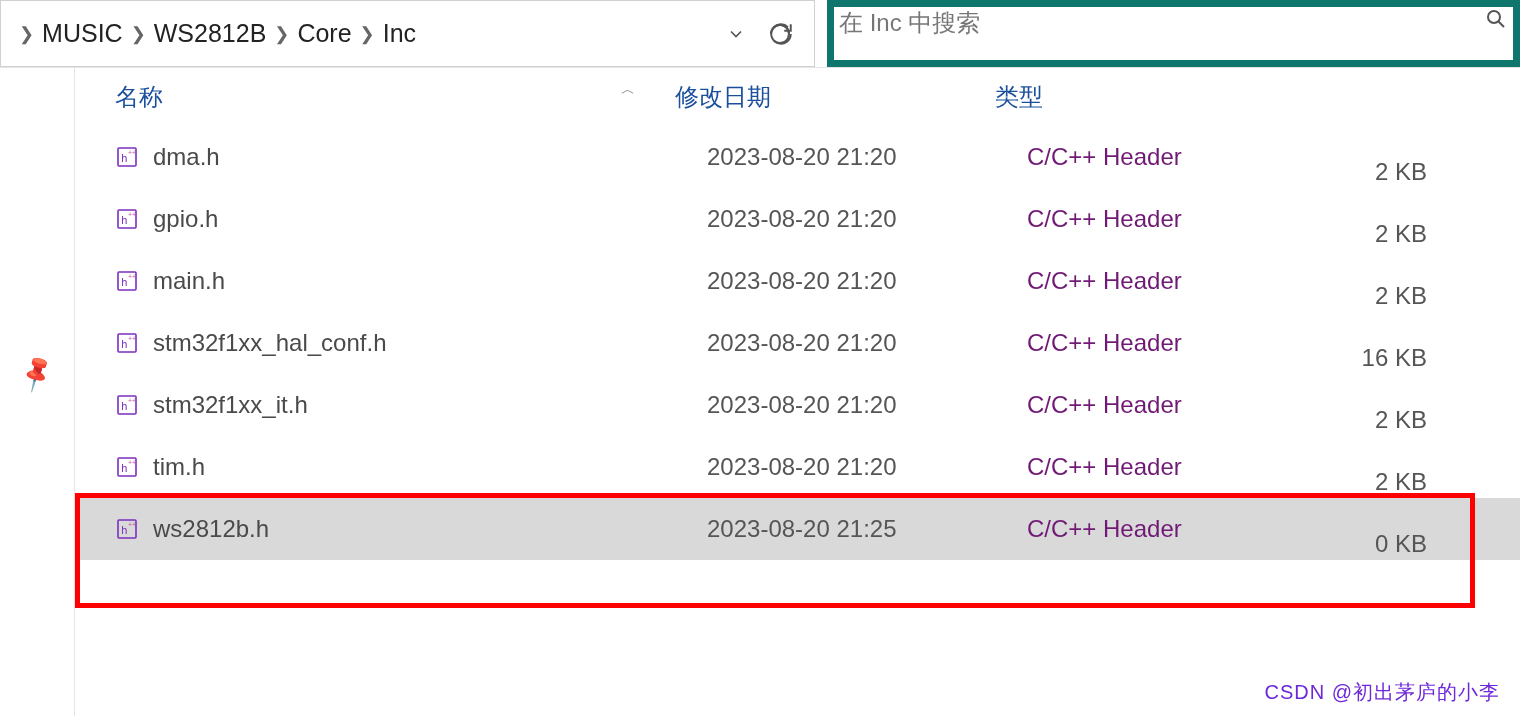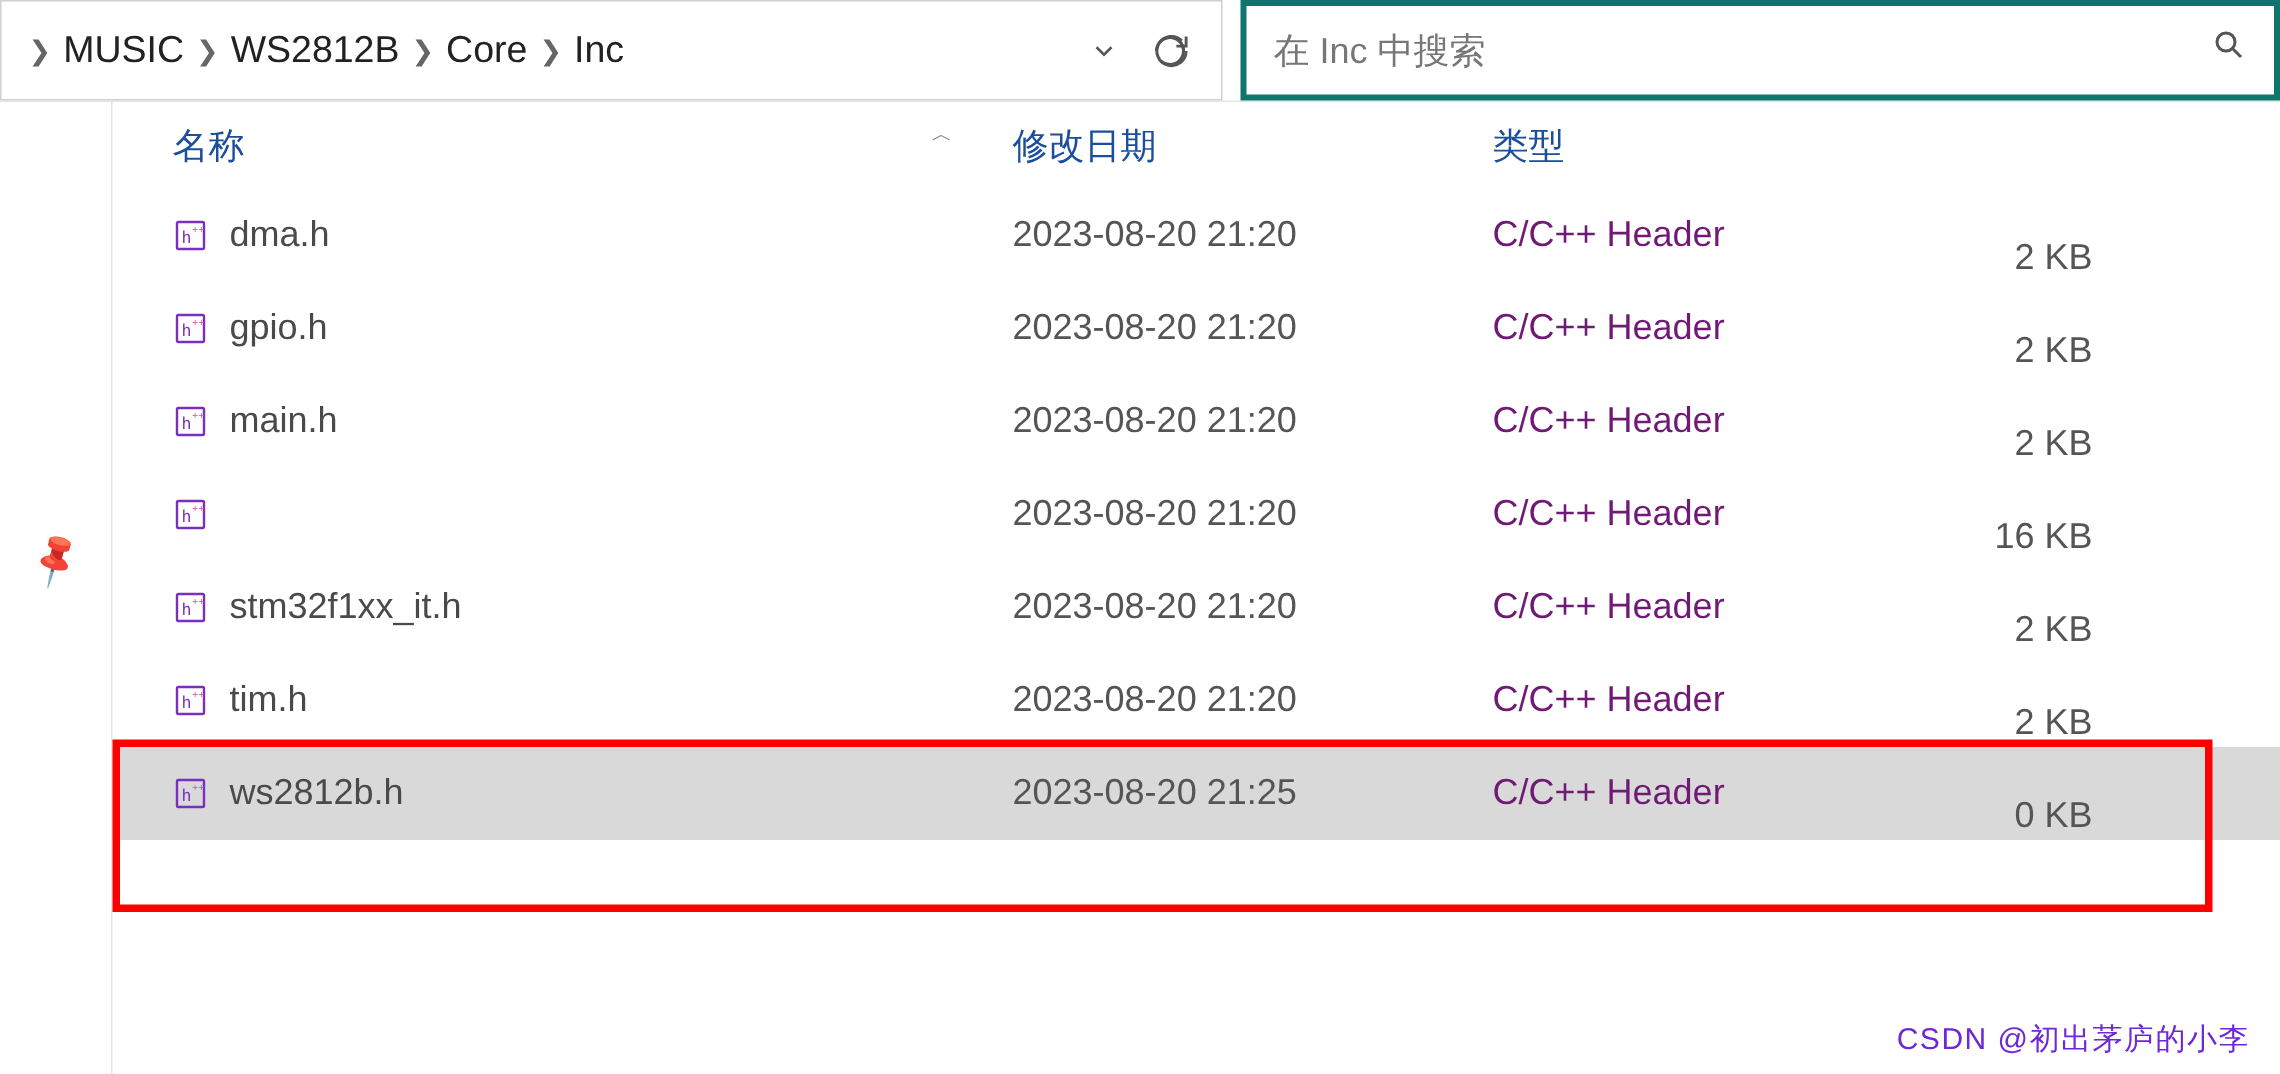--- a/index.html
+++ b/index.html
@@ -52,24 +52,24 @@
   .addr-refresh {
     width: 50px;
     display: flex;
     align-items: center;
     justify-content: center;
     color: #555;
   }
   .search-bar {
     flex: 1;
     margin-left: 12px;
-    border: 4px solid #0f766e;
-    display: flex;
-    align-items: center;
-    padding: 0 18px;
+    border: 7px solid #0f766e;
+    display: flex;
+    align-items: flex-start;
+    padding: 0 5px;
     color: #777;
     font-size: 24px;
     background: #fff;
   }
   .search-bar .placeholder { flex: 1; }
   .search-icon { color: #555; }
   .main-area {
     display: flex;
     height: calc(100% - 68px);
   }
@@ -109,21 +109,21 @@
   .file-row {
     display: flex;
     align-items: center;
     height: 62px;
     padding-left: 40px;
     font-size: 24px;
     color: #4a4a4a;
   }
   .file-row.selected { background: #d9d9d9; }
   .cell-name { flex: 0 0 560px; display: flex; align-items: center; gap: 14px; }
-  .cell-date { flex: 0 0 320px; color: #555; }
+  .cell-date { flex: 0 0 320px; color: #555; margin-left: 32px; }
   .cell-type { flex: 0 0 270px; color: #701a75; }
   .cell-size { flex: 0 0 160px; text-align: right; color: #555; padding-right: 30px; margin-top: 29px; }
   .file-icon {
     width: 24px;
     height: 24px;
     display: inline-flex;
     align-items: center;
     justify-content: center;
   }
   .file-icon svg { width: 24px; height: 24px; }
@@ -261,20 +261,21 @@
         </div>
         <div class="file-row">
           <div class="cell-name">
             <span class="file-icon">
               <svg viewBox="0 0 24 24">
                 <rect x="3" y="3" width="18" height="18" rx="1" fill="none" stroke="#7b2fbf" stroke-width="1.6"></rect>
                 <text x="6" y="17" font-size="11" fill="#7b2fbf" font-family="monospace">h</text>
                 <text x="13" y="10" font-size="7" fill="#c05aa0">++</text>
               </svg>
             </span>
+            <span>stm32f1xx_hal_conf.h</span>
           </div>
           <div class="cell-date">2023-08-20 21:20</div>
           <div class="cell-type">C/C++ Header</div>
           <div class="cell-size">16 KB</div>
         </div>
         <div class="file-row">
           <div class="cell-name">
             <span class="file-icon">
               <svg viewBox="0 0 24 24">
                 <rect x="3" y="3" width="18" height="18" rx="1" fill="none" stroke="#7b2fbf" stroke-width="1.6"></rect>

